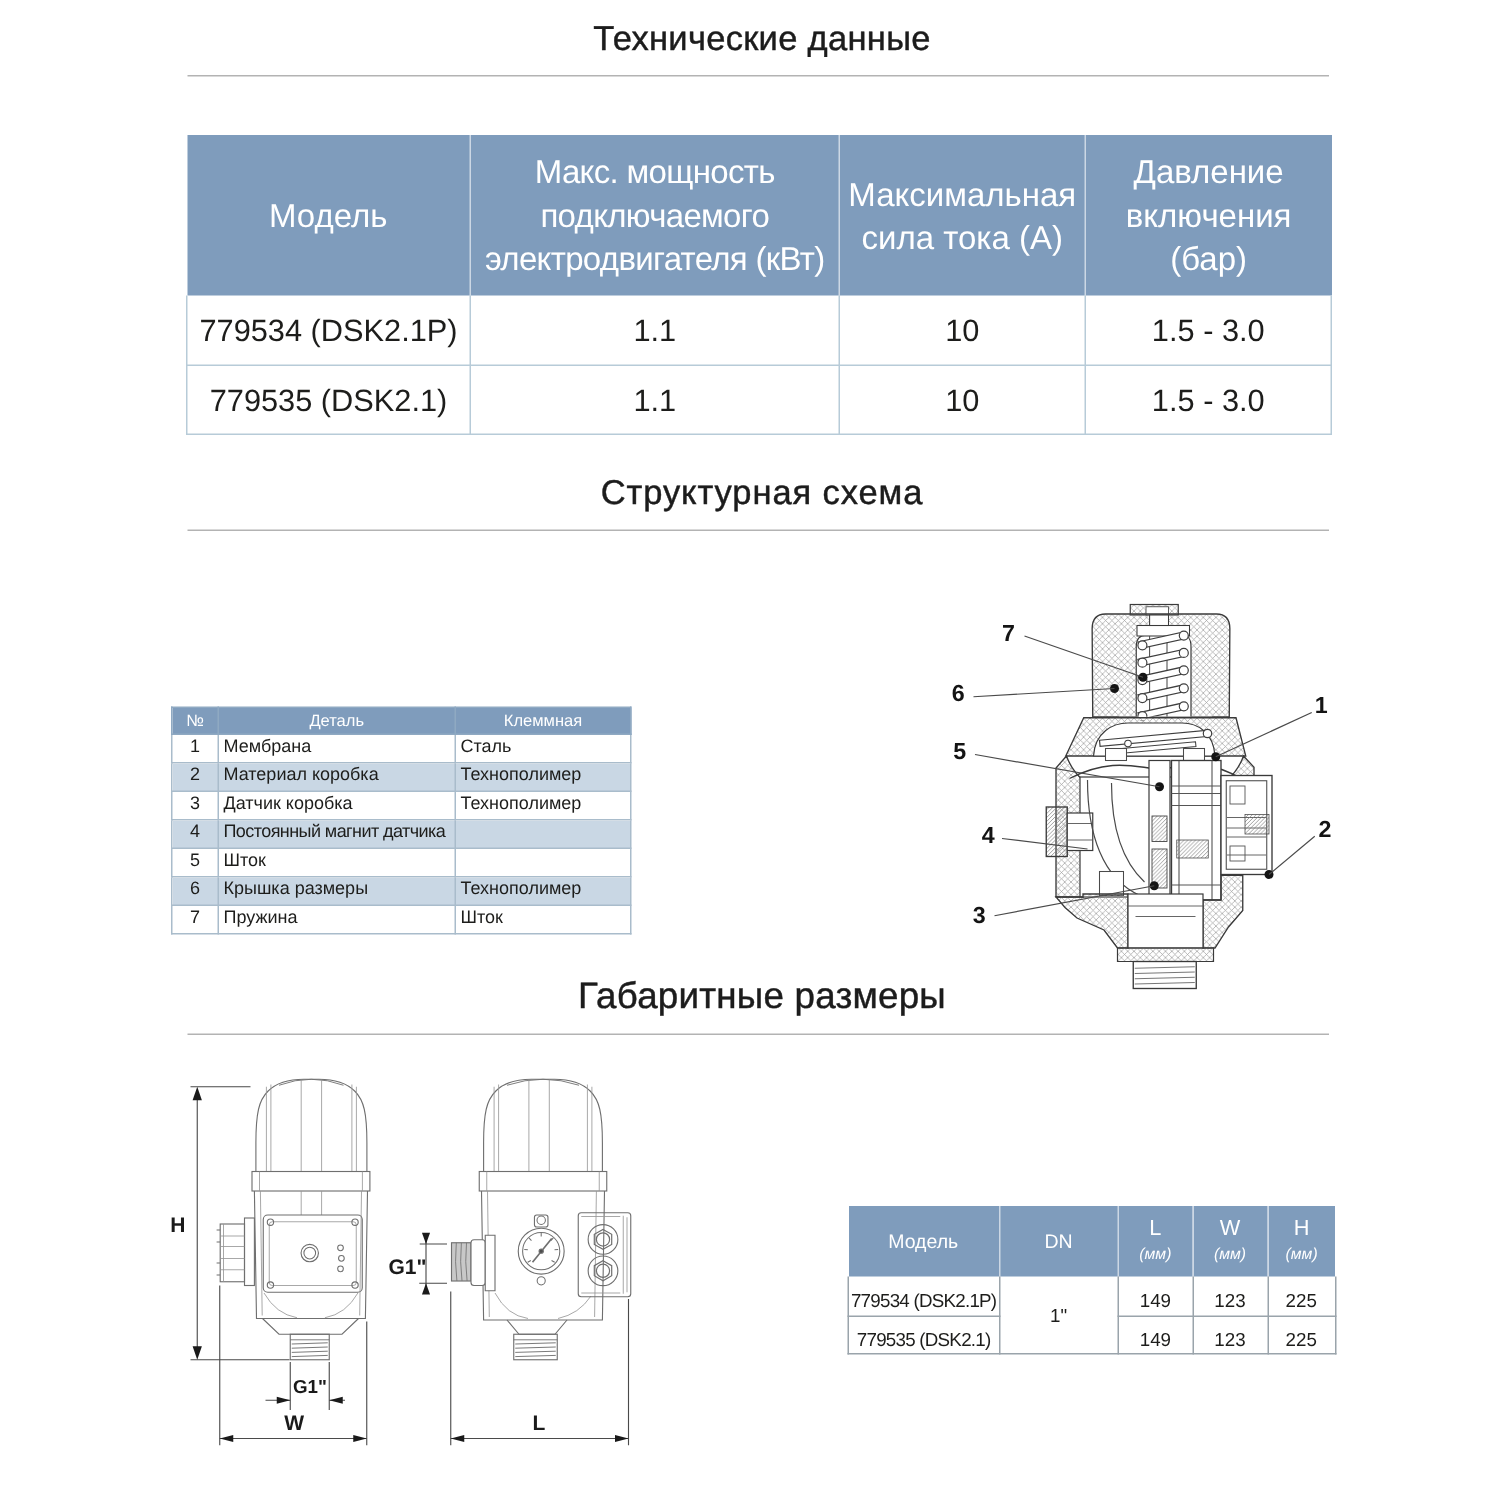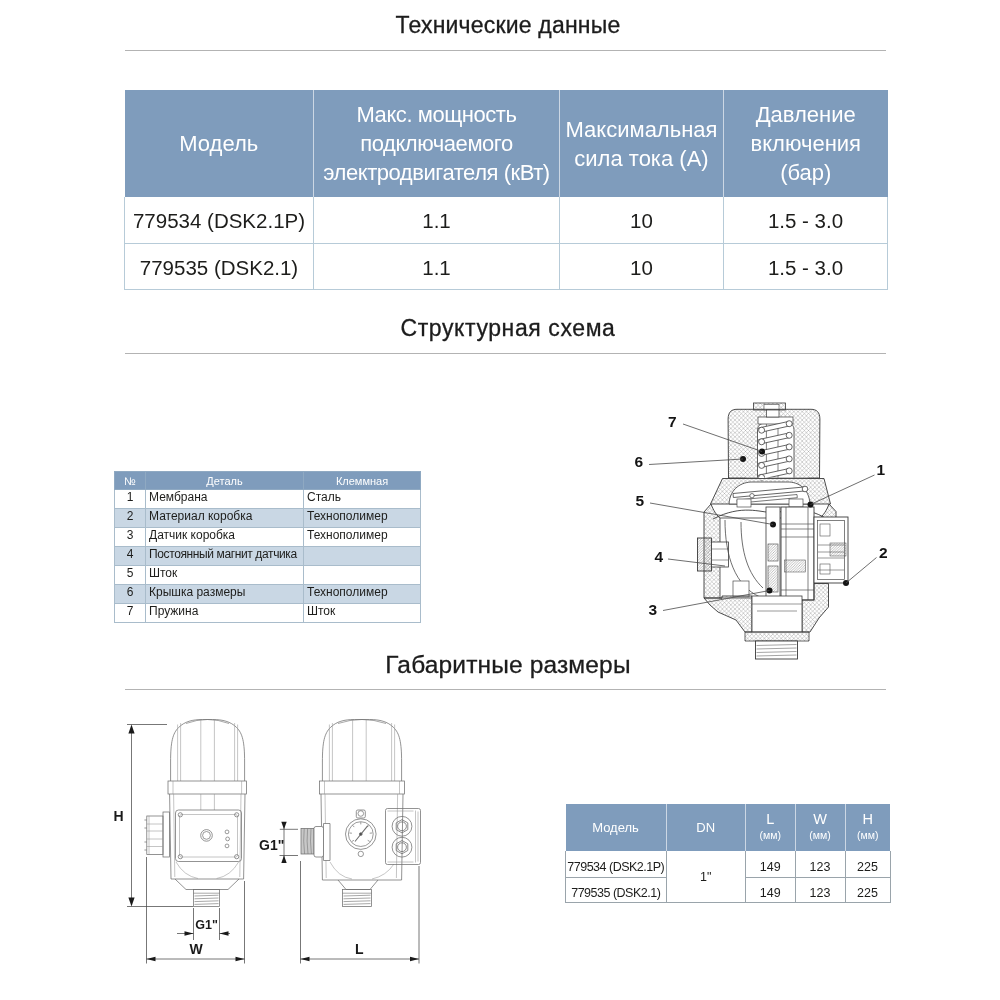--- a/index.html
+++ b/index.html
@@ -25,21 +25,21 @@
   .t2 td.n{text-align:center;}
   .t2 td.l{padding-left:3px;}
   .t2 tr.b td{background:#c9d7e4;}
   
   .t3{left:565px;top:804px;width:325px;}
   .t3 th{background:#7f9cbc;color:#fff;font-weight:normal;font-size:13px;line-height:16px;vertical-align:middle;border-right:1px solid rgba(255,255,255,0.6);}
   .t3 th:last-child{border-right:none;}
   .t3 td{font-size:12.5px;white-space:nowrap;padding-top:8px;color:#1d1d1b;text-align:center;vertical-align:middle;border:1px solid #9aa4ab;border-top:none;}
   .t3 tr{height:25px;}
   .t3 tr.hr{height:47px;}
-  .t3 .mm{font-size:10.5px;}
+  .t3 .mm{font-size:10.5px;font-style:italic;}
   .t3 .big{font-size:14.5px;}
   .t3 th{line-height:15px;}
   .t3 td.mod{letter-spacing:-0.5px;}
 </style>
 </head>
 <body>
 <div class="abs sect" style="top:14px;letter-spacing:0.2px;">Технические данные</div>
 <div class="abs rule" style="top:50px;"></div>
 
 <table class="abs t1">

